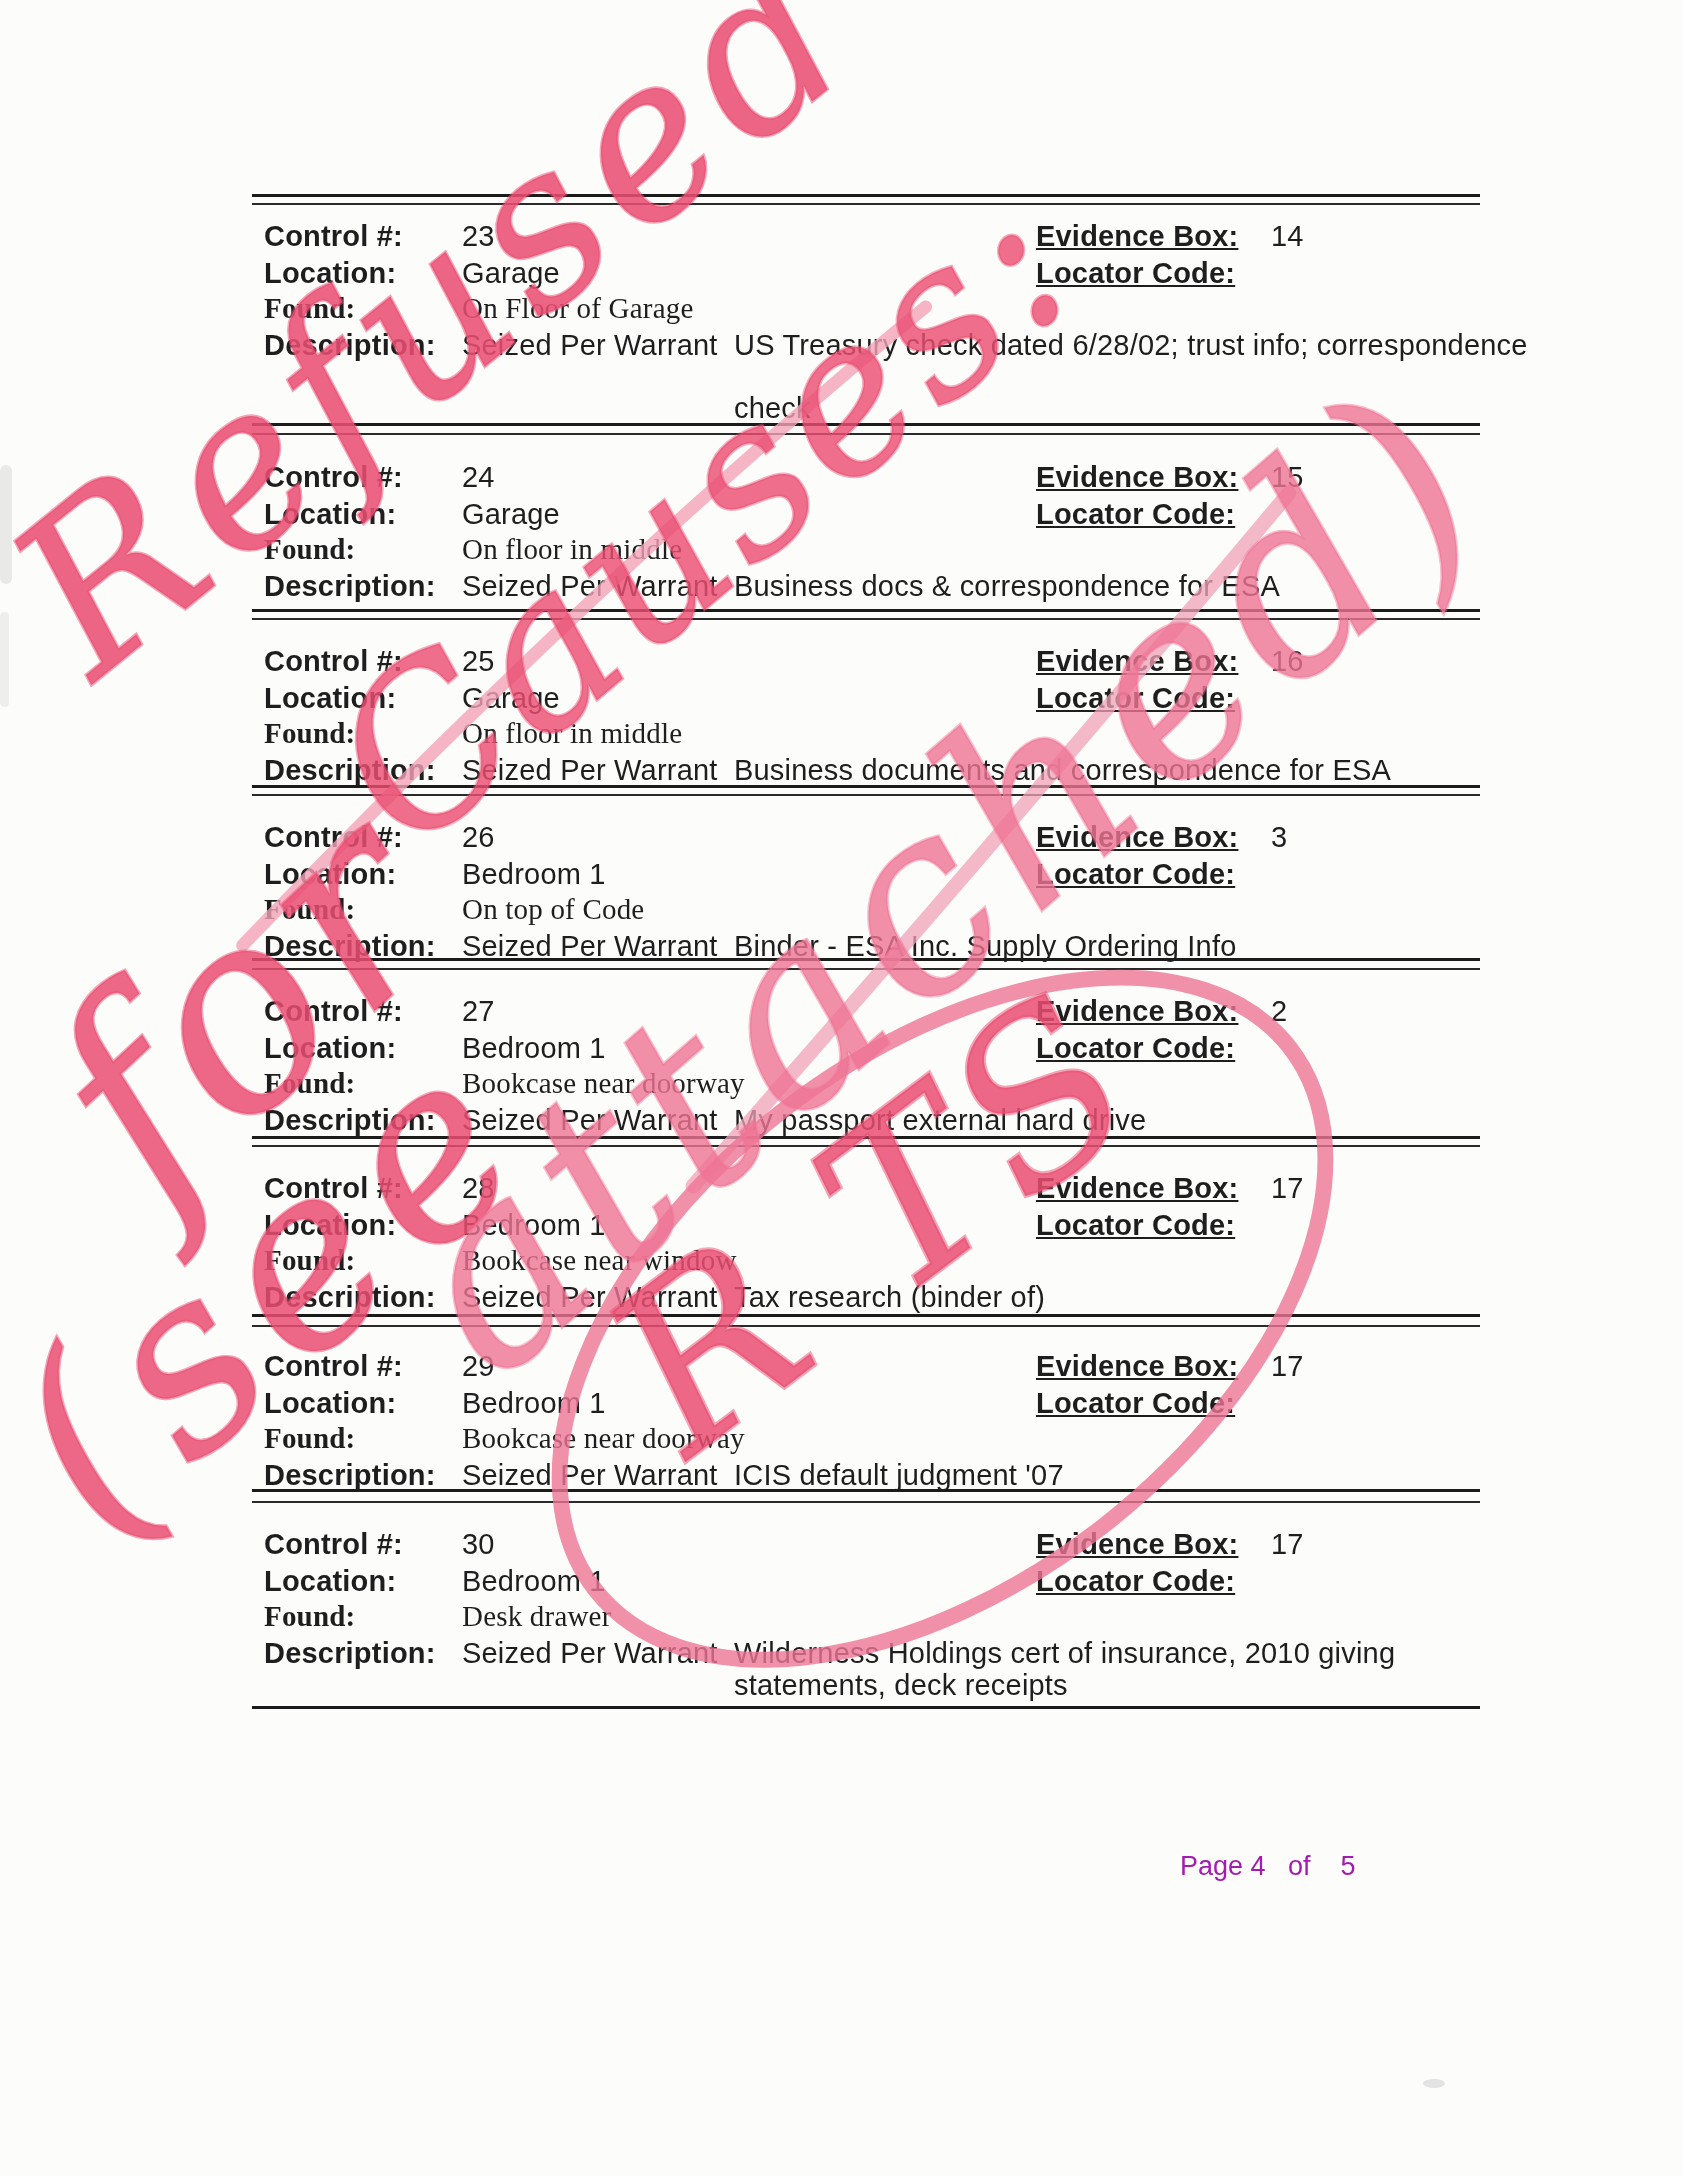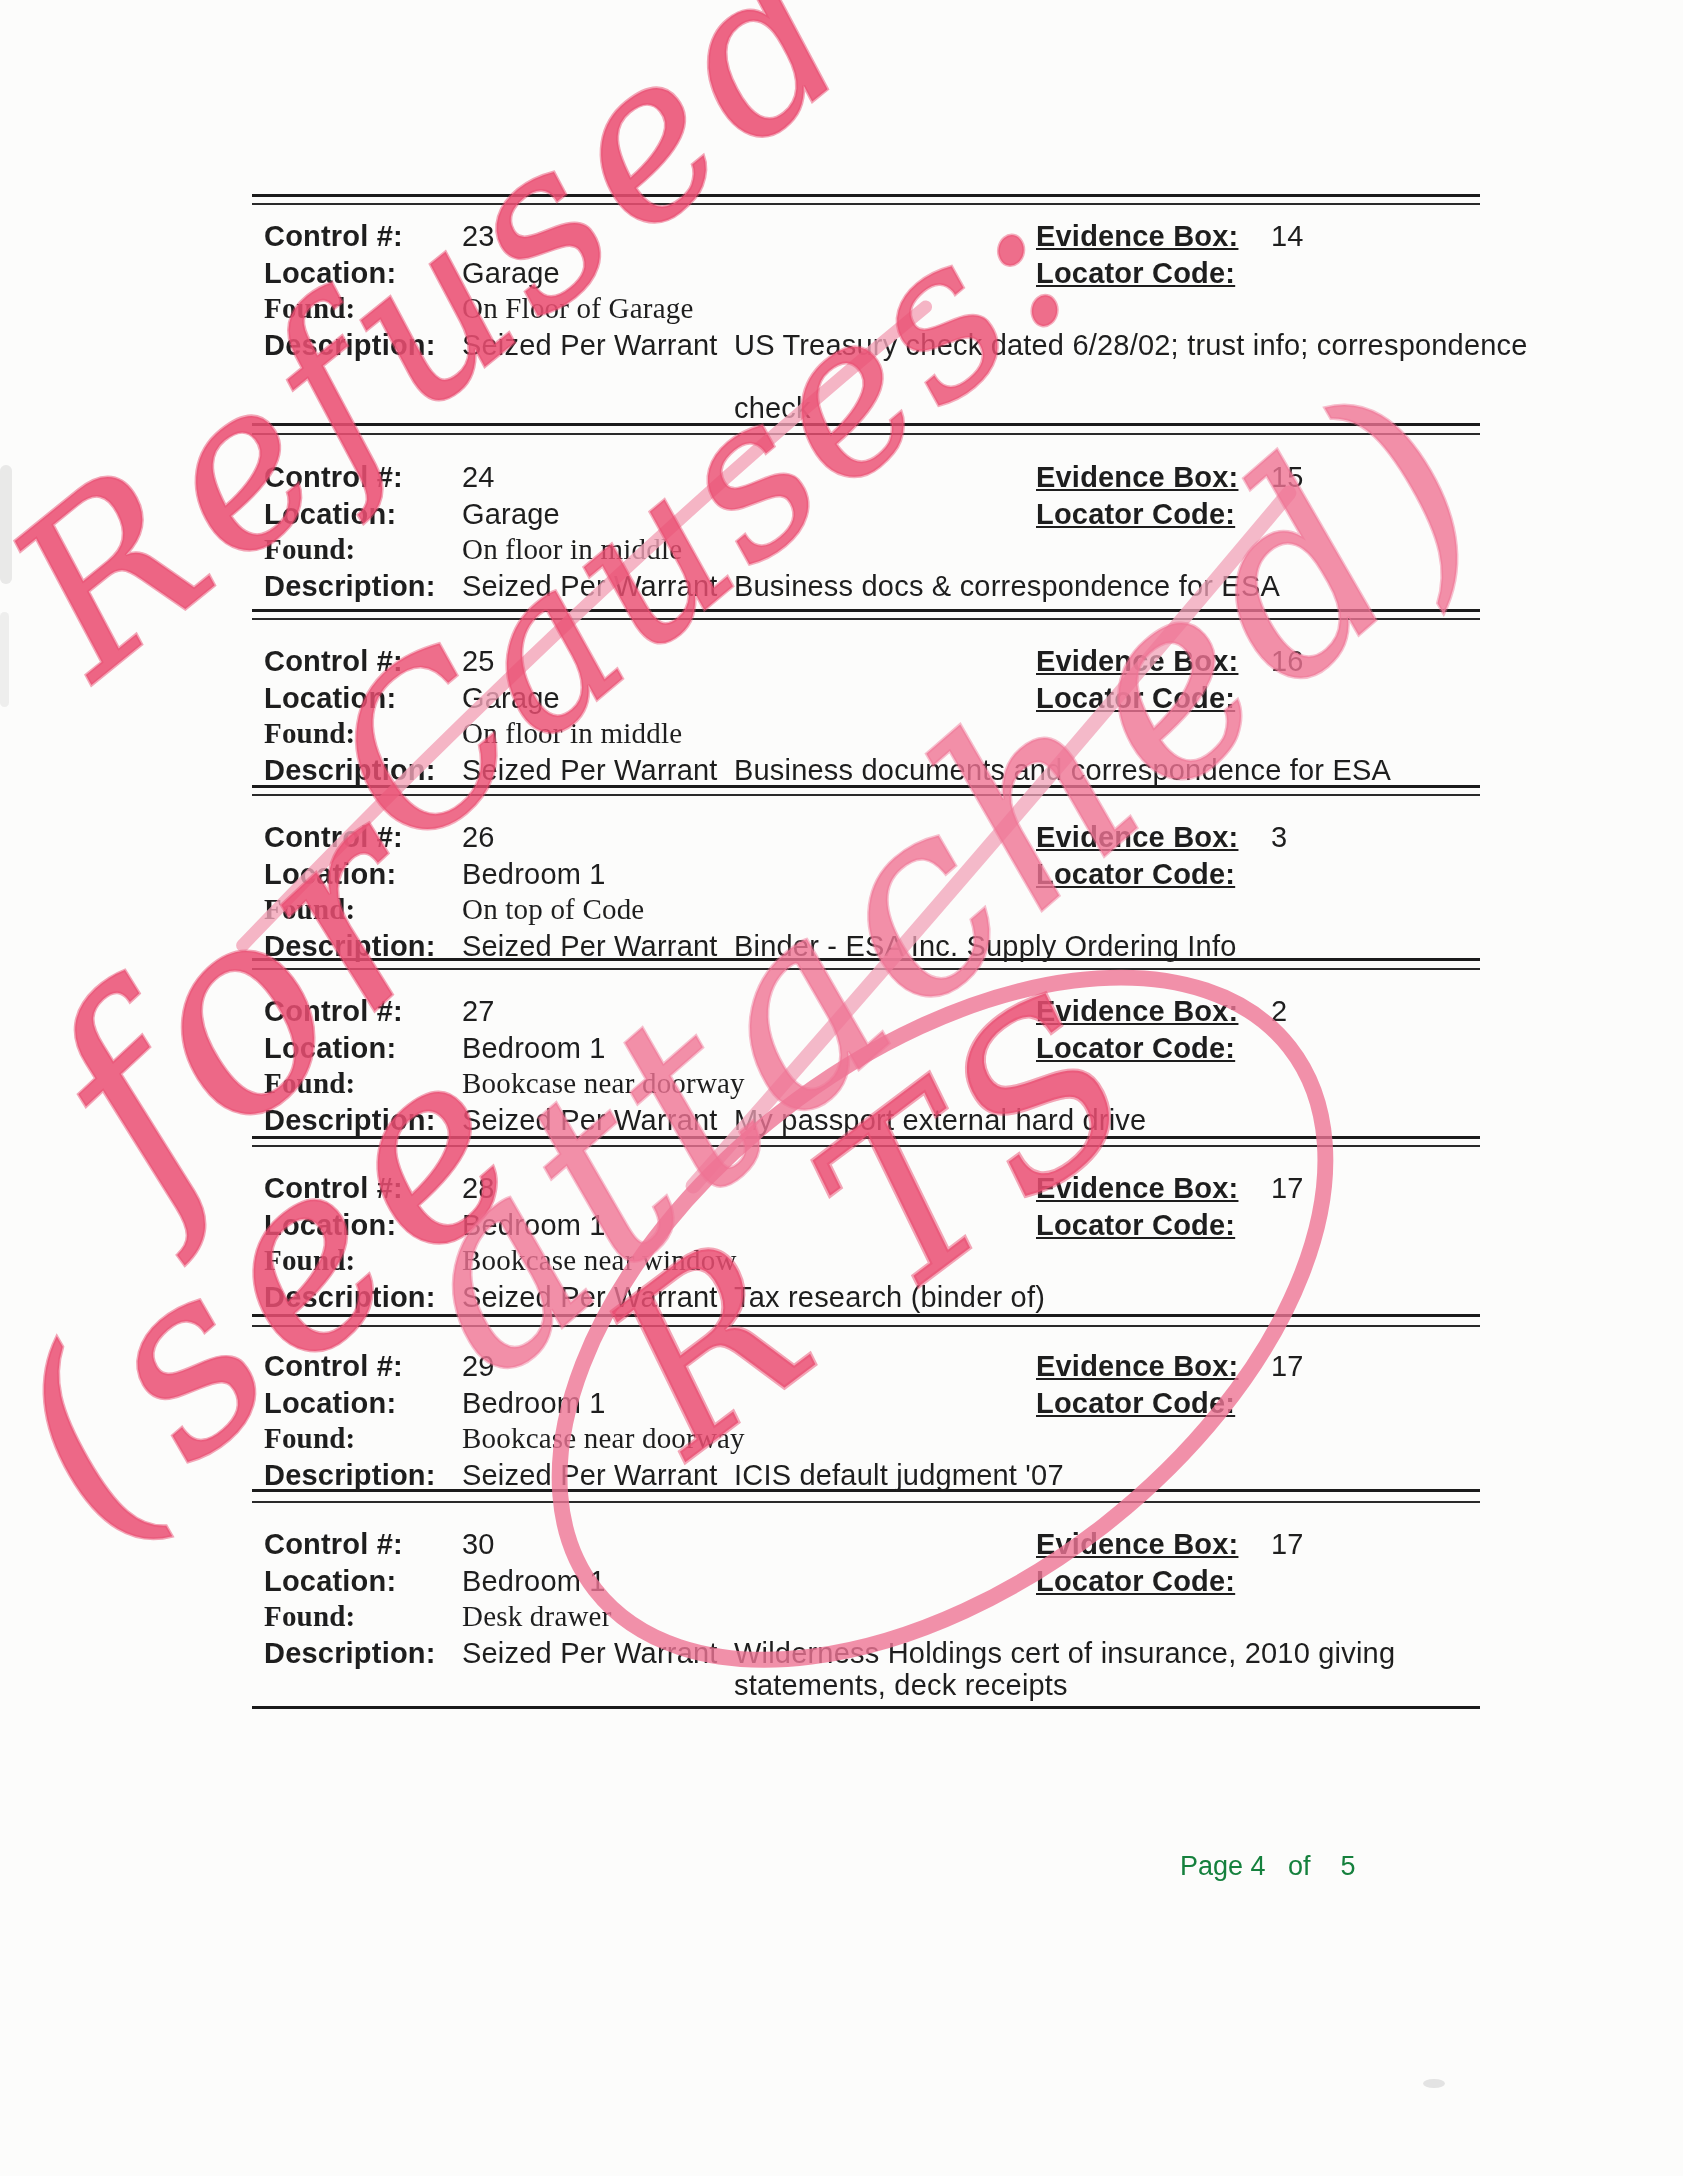--- a/index.html
+++ b/index.html
@@ -8,21 +8,21 @@
     background:#fcfcfb;overflow:hidden;
     font-family:"Liberation Sans", sans-serif;color:#1e1e1e;
   }
   .hr{position:absolute;left:252px;width:1228px;height:3px;background:#1b1b1b;}
   .hr.thin{height:2px;background:#2a2a2a;}
   .entry{position:absolute;left:0;width:1683px;height:248px;}
   .cell{position:absolute;font-size:29px;white-space:pre;letter-spacing:0.2px;}
   .lbl{font-weight:bold;}
   .c1{left:264px;} .c2{left:462px;} .c3{left:726px;margin-left:8px;} .c4{left:1036px;text-decoration:underline;} .c5{left:1271px;text-align:right;}
   .r1{top:0px;} .r2{top:37px;} .r3{top:72px;font-family:Liberation Serif, serif;} .r4{top:109px;text-align:center;} .r5{top:141px;} .r6{top:172px;}
-  .footer{position:absolute;left:1180px;top:1851px;font-size:27px;white-space:pre;color:#15803d;}
+  .footer{position:absolute;left:1180px;top:1851px;font-size:27px;white-space:pre;color:#a21caf;}
   .ink{position:absolute;left:0;top:0;pointer-events:none;}
   .smudge{position:absolute;background:#d9d9d9;border-radius:8px;}
   .s1{left:0;top:465px;width:12px;height:119px;opacity:.55;}
   .s2{left:0;top:612px;width:9px;height:95px;opacity:.4;}
   .s3{left:1423px;top:2079px;width:22px;height:9px;opacity:.7;border-radius:50%;}
 </style>
 </head>
 <body>
 
 <div class="page">

